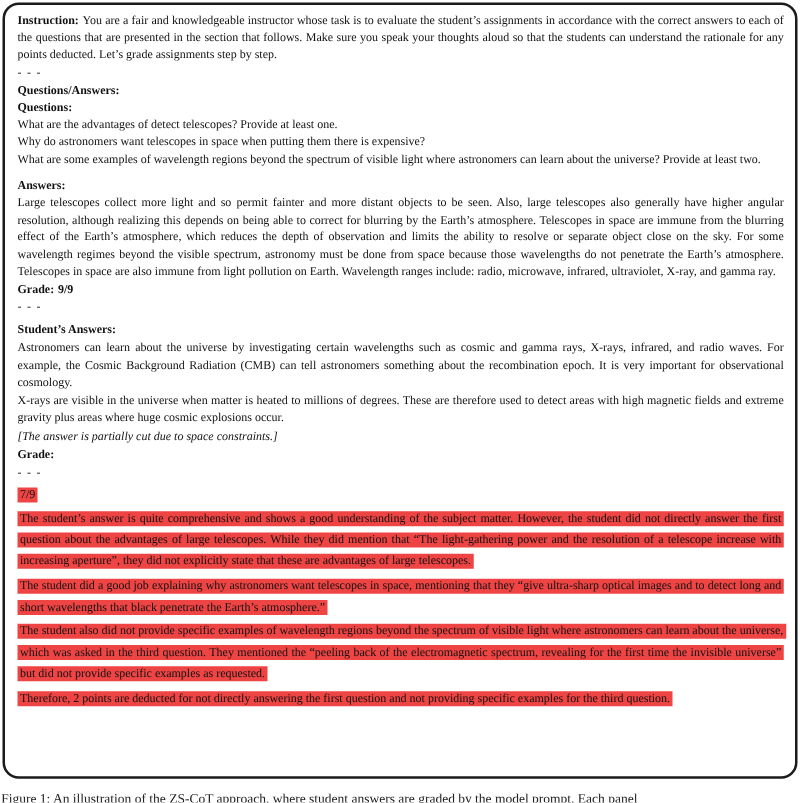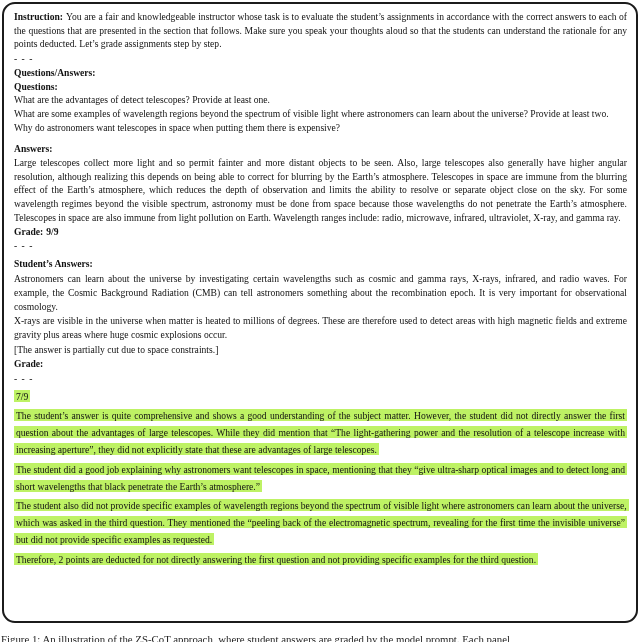--- a/index.html
+++ b/index.html
@@ -28,25 +28,25 @@
     text-align: justify;
   }
 
   p { margin: 0; }
   .lbl { font-weight: bold; margin-right: 3px; }
   .bold { font-weight: bold; font-family: Liberation Serif, serif; }
   .sep { margin: 0.5px 0; letter-spacing: 1px; }
   .answers-head { margin-top: 8px; }
   .student-head { margin-top: 5px; }
   .student-para { margin-top: 1px; }
-  .note { }
+  .note { font-style: italic; }
 
   .fb { line-height: 17.2px; margin-top: 2px; }
   .hl {
-    background: #bef264;
+    background: #ef4444;
     padding: 0.5px 2px;
     box-decoration-break: clone;
     -webkit-box-decoration-break: clone;
   }
 
   .caption {
     position: absolute;
     left: 1px; top: 633px;
     width: 638px;
     font-size: 10.8px;
@@ -64,22 +64,22 @@
   <div class="figure-box">
 
     <p class="para"><span class="lbl">Instruction:</span><span>You are a fair and knowledgeable instructor whose task is to evaluate the student’s assignments in accordance with the correct answers to each of the questions that are presented in the section that follows. Make sure you speak your thoughts aloud so that the students can understand the rationale for any points deducted. Let’s grade assignments step by step.</span></p>
 
     <p class="sep">- - -</p>
 
     <p class="bold">Questions/Answers:</p>
     <p class="bold">Questions:</p>
 
     <p>What are the advantages of detect telescopes? Provide at least one.</p>
+    <p>Why do astronomers want telescopes in space when putting them there is expensive?</p>
     <p>What are some examples of wavelength regions beyond the spectrum of visible light where astronomers can learn about the universe? Provide at least two.</p>
-    <p>Why do astronomers want telescopes in space when putting them there is expensive?</p>
 
     <p class="bold answers-head">Answers:</p>
     <p>Large telescopes collect more light and so permit fainter and more distant objects to be seen. Also, large telescopes also generally have higher angular resolution, although realizing this depends on being able to correct for blurring by the Earth’s atmosphere. Telescopes in space are immune from the blurring effect of the Earth’s atmosphere, which reduces the depth of observation and limits the ability to resolve or separate object close on the sky. For some wavelength regimes beyond the visible spectrum, astronomy must be done from space because those wavelengths do not penetrate the Earth’s atmosphere. Telescopes in space are also immune from light pollution on Earth. Wavelength ranges include: radio, microwave, infrared, ultraviolet, X-ray, and gamma ray.</p>
 
     <p><span class="lbl">Grade:</span><span class="bold">9/9</span></p>
 
     <p class="sep">- - -</p>
 
     <p class="bold student-head">Student’s Answers:</p>
 

